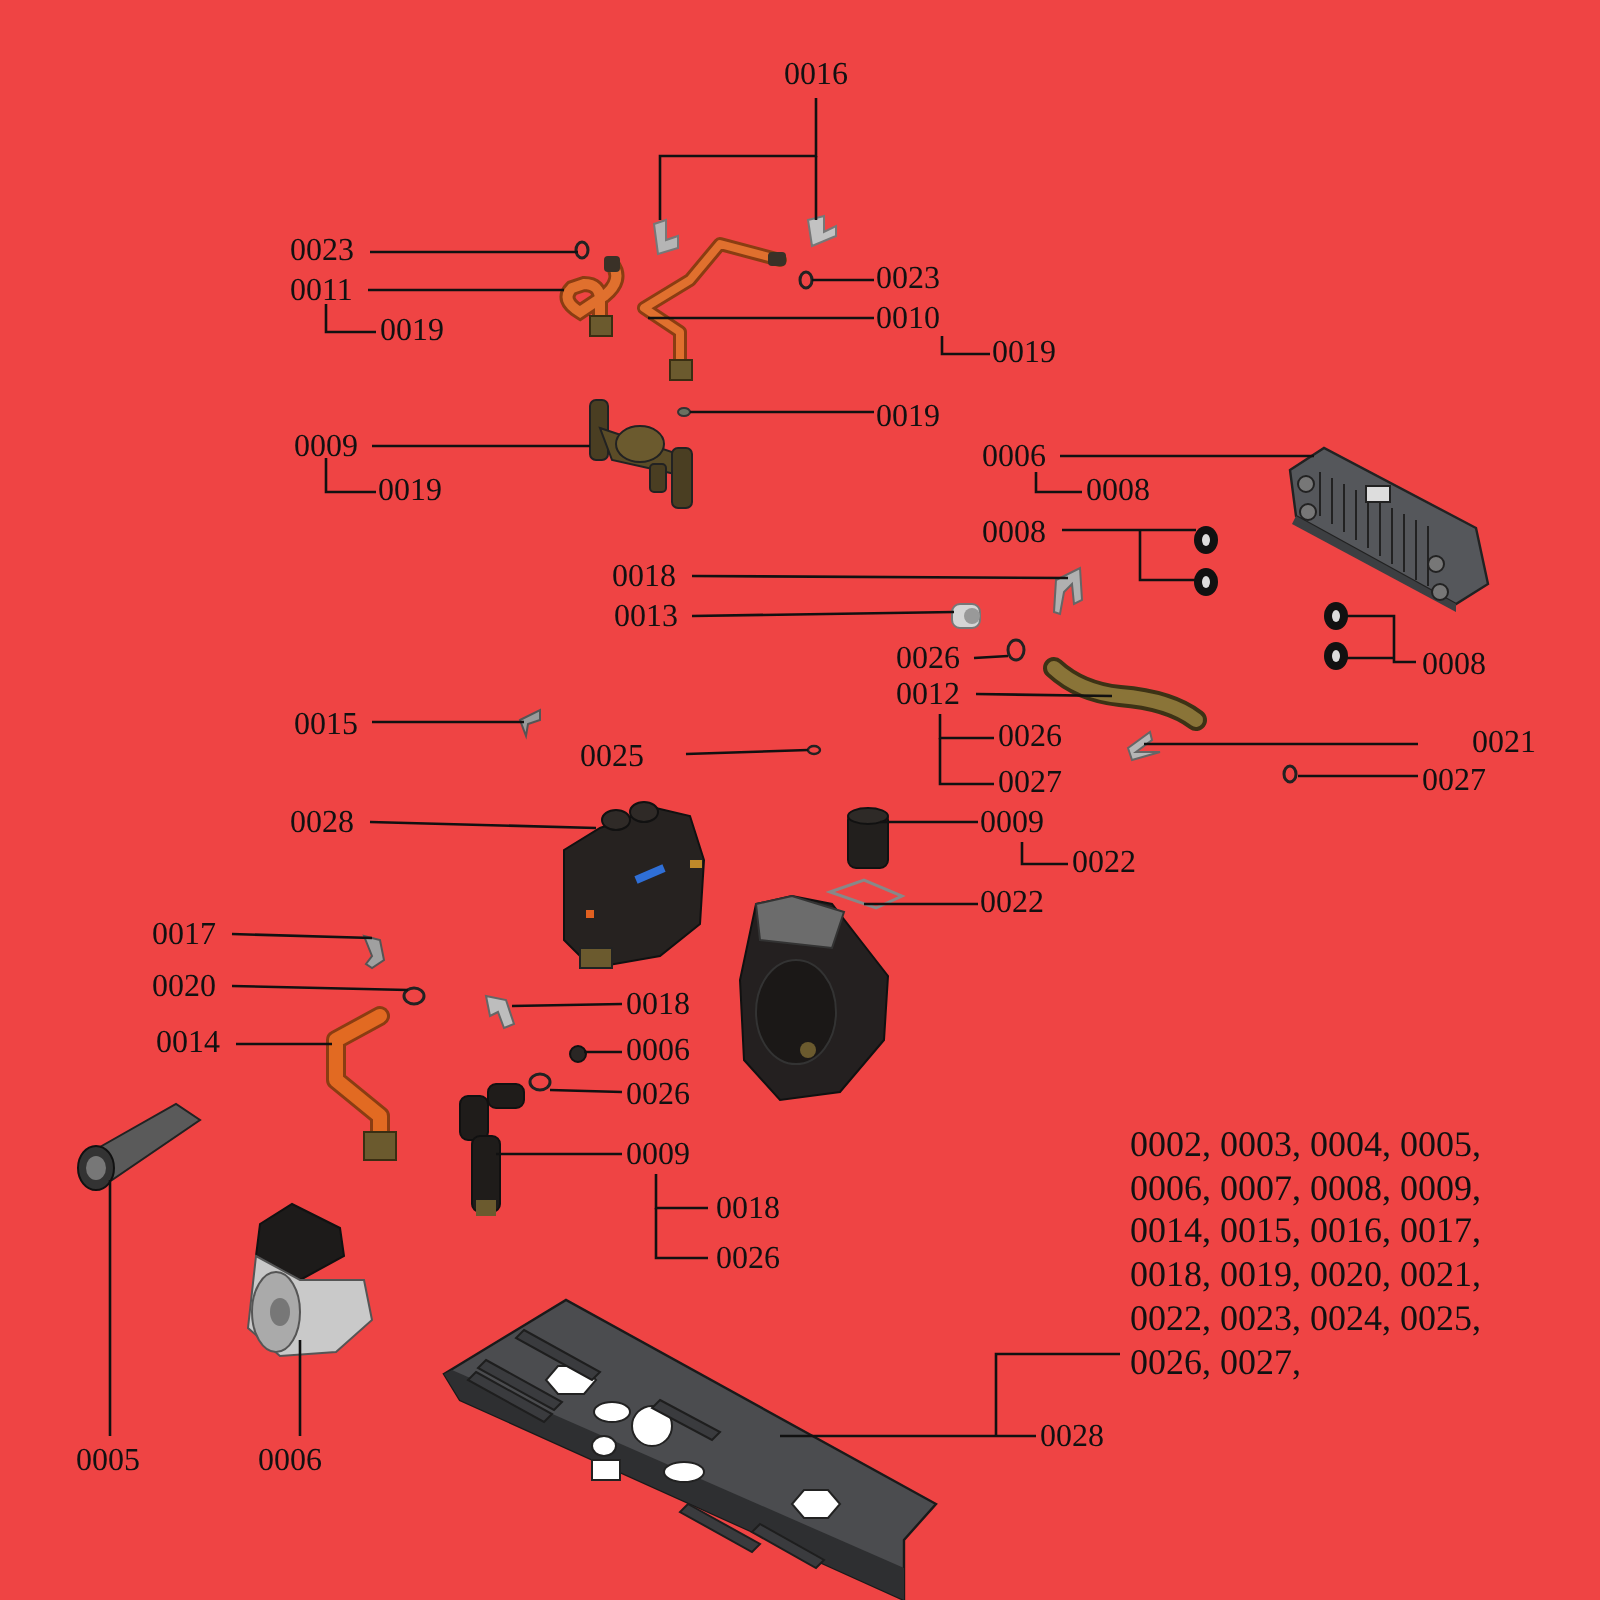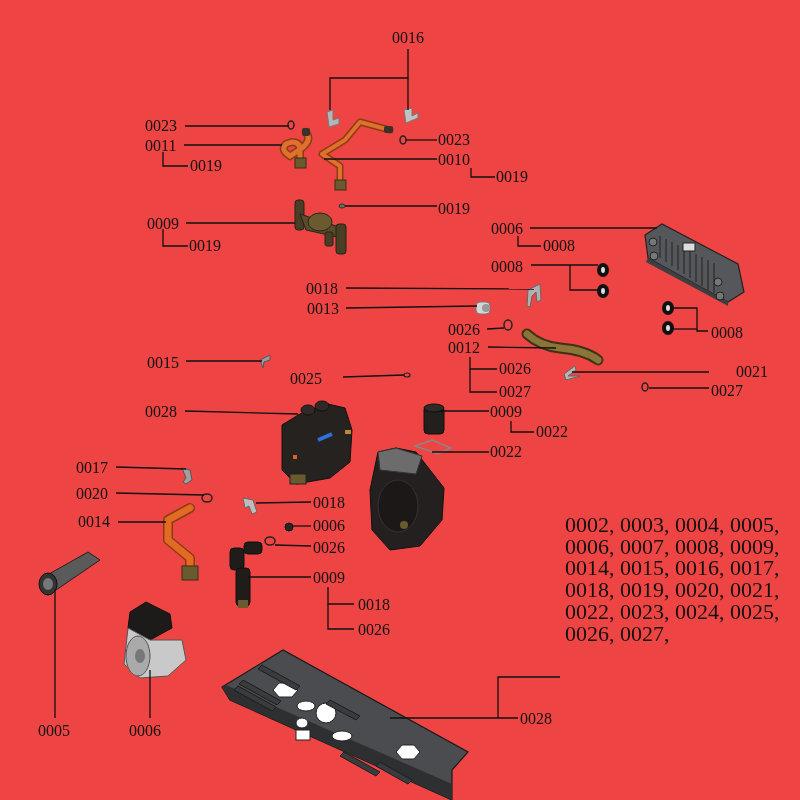--- a/index.html
+++ b/index.html
@@ -1,19 +1,19 @@
 <!DOCTYPE html>
 <html><head>
 <meta charset="utf-8">
 <style>
   html,body{margin:0;padding:0;background:#fff;}
   #stage{position:relative;width:800px;height:800px;overflow:hidden;background:#ef4444;font-family:Liberation Serif, serif;}
   .lbl{position:absolute;font-size:16px;color:#111;line-height:16px;white-space:nowrap;}
   svg.layer{position:absolute;left:0;top:0;}
-  .note{position:absolute;left:565px;top:514px;font-size:22px;line-height:21.7px;color:#111;}
+  .note{position:absolute;left:565px;top:562px;font-size:18px;line-height:21.7px;color:#111;}
   .note div{white-space:nowrap;}
 </style>
 </head>
 <body>
 
 <div id="stage">
 
   <svg class="layer" width="800" height="800" viewBox="0 0 800 800">
 
     <g>

